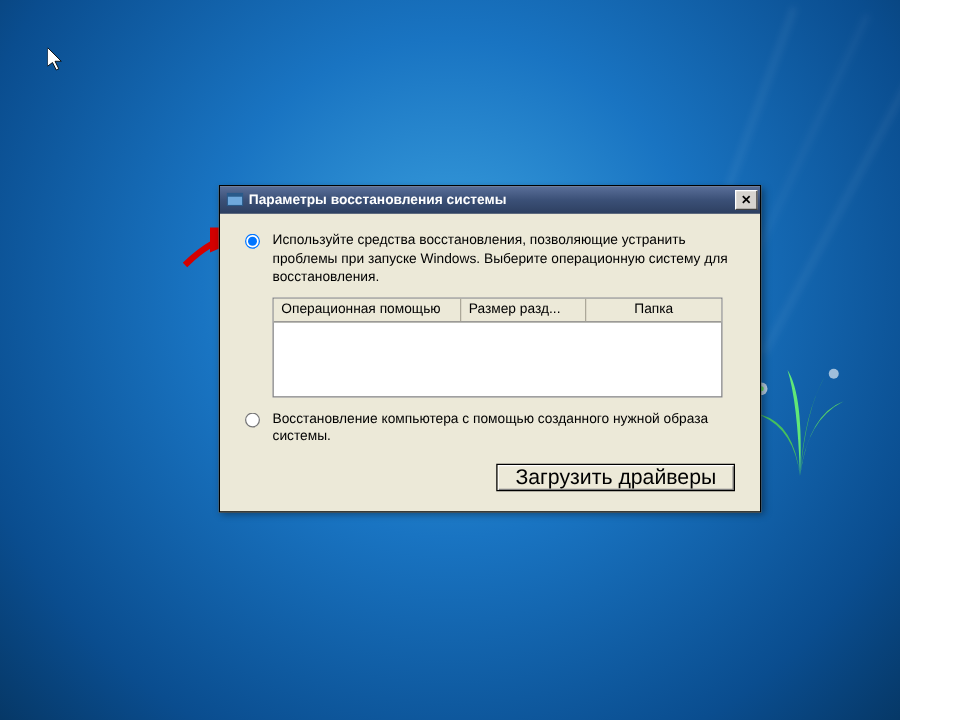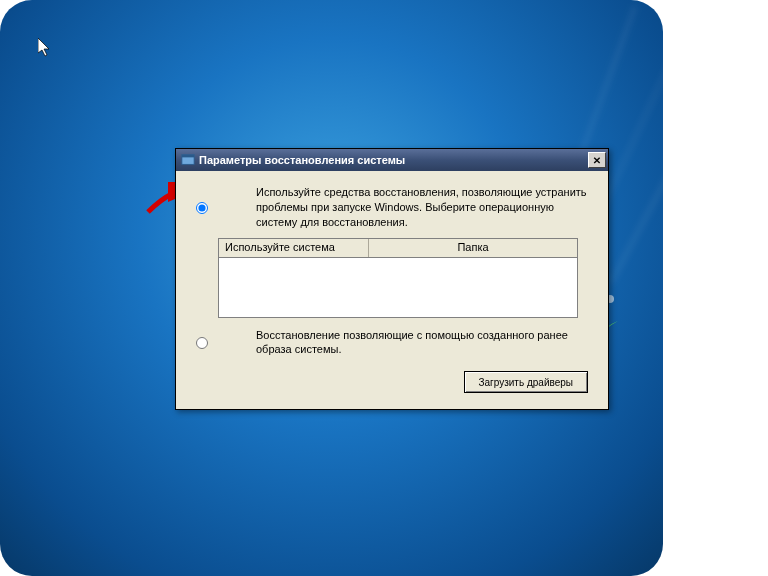--- a/index.html
+++ b/index.html
@@ -6,24 +6,23 @@
     margin: 0;
     padding: 0;
     width: 768px;
     height: 576px;
     overflow: hidden;
     font-family: Tahoma, "Segoe UI", sans-serif;
     font-size: 11px;
   }
   .desktop {
     position: relative;
-    width: 663px;
+    width: 720px;
     height: 576px;
     background: radial-gradient(circle at 50% 40%, #3da3e0 0%, #1974c2 40%, #0a4d8f 80%, #063867 100%);
-    border-radius: 32px;
   }
   
   .ray {
     position: absolute;
     background: rgba(255,255,255,0.05);
     filter: blur(3px);
   }
   .ray1 { left: 600px; top: 0; width: 2px; height: 200px; transform: rotate(20deg); background: rgba(255,255,255,0.15);}
   .ray2 { left: 640px; top: 0; width: 2px; height: 250px; transform: rotate(25deg); background: rgba(255,255,255,0.1);}
   .ray3 { left: 680px; top: 0; width: 3px; height: 300px; transform: rotate(28deg); background: rgba(255,255,255,0.1);}
@@ -81,23 +80,22 @@
     color: #000;
     cursor: pointer;
     box-sizing: border-box;
   }
   .dialog-body {
     padding: 14px 20px 16px 20px;
     color: #000;
   }
   .option-row {
     display: flex;
-    align-items: center;
+    align-items: flex-start;
     margin-bottom: 8px;
-    gap: 38px;
   }
   .radio {
     width: 12px;
     height: 12px;
     margin: 2px 10px 0 0;
     flex-shrink: 0;
   }
   .option-text { flex: 1; line-height: 1.35; }
   .hint-text {
     margin: 6px 0 8px 22px;
@@ -134,21 +132,21 @@
     gap: 8px;
     margin-top: 14px;
   }
   .win-button {
     min-width: 112px;
     height: 22px;
     background: #ece9d8;
     border: 1px solid #000;
     box-shadow: inset 1px 1px 0 #fff, inset -1px -1px 0 #808080;
     font-family: Tahoma, sans-serif;
-    font-size: 10px;
+    font-size: 17px;
     cursor: pointer;
     padding: 0 14px;
   }
   
   .arrow {
     position: absolute;
     pointer-events: none;
   }
 </style>
 </head>
@@ -206,28 +204,29 @@
     <div class="dialog-body">
 
       <div class="option-row">
         <input type="radio" class="radio" name="mode" checked="" style="">
         <div class="option-text">Используйте средства восстановления, позволяющие устранить проблемы при запуске Windows. Выберите операционную систему для восстановления.</div>
       </div>
 
 
       <div class="table-wrap">
         <div class="table-header">
-          <div class="col1">Используйте система</div>
+          <div class="col1">Операционная помощью</div>
+          <div class="col2">Размер разд...</div>
           <div class="col3">Папка</div>
         </div>
       </div>
 
       <div class="option-row">
         <input type="radio" class="radio" name="mode" style="">
-        <div class="option-text">Восстановление позволяющие с помощью созданного ранее образа системы.</div>
+        <div class="option-text">Восстановление компьютера с помощью созданного нужной образа системы.</div>
       </div>
 
       <div class="button-row">
         <button class="win-button">Загрузить драйверы</button>
       </div>
 
     </div>
   </div>
 </div>
 

